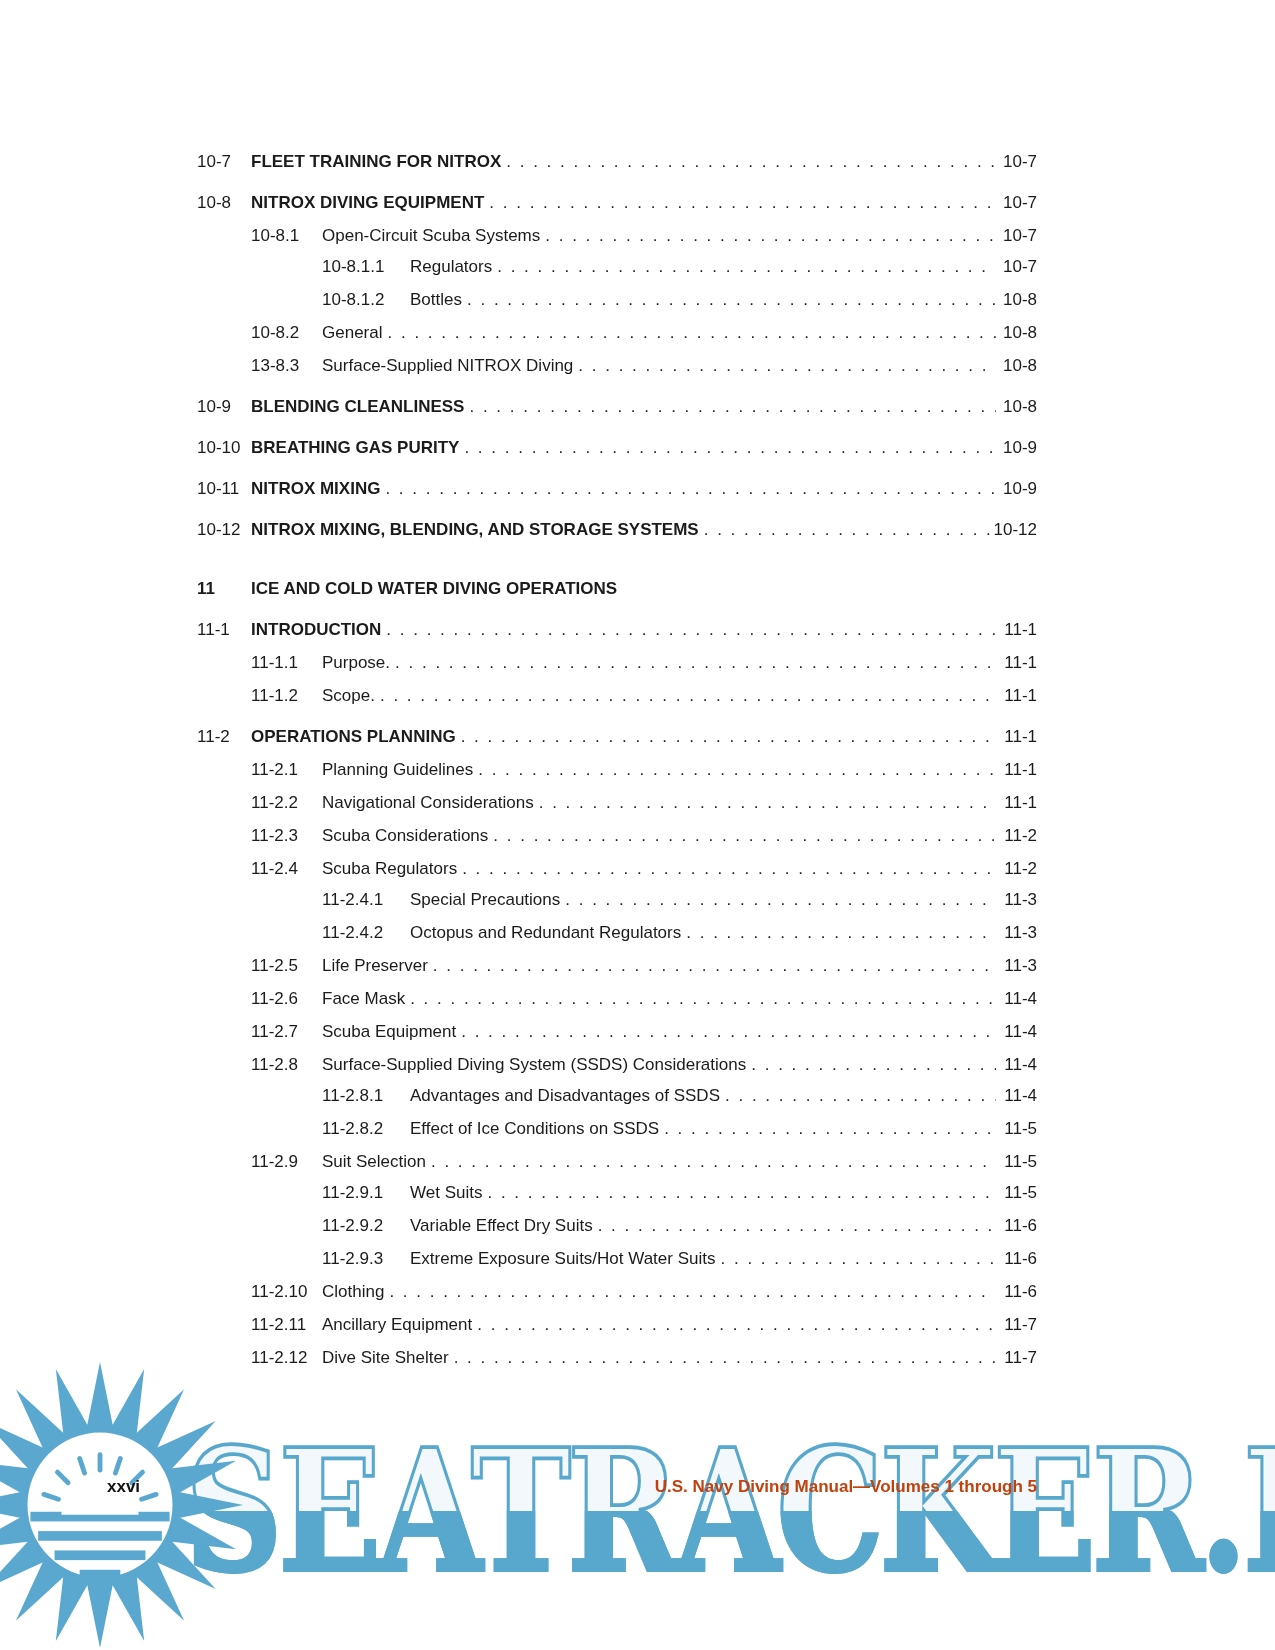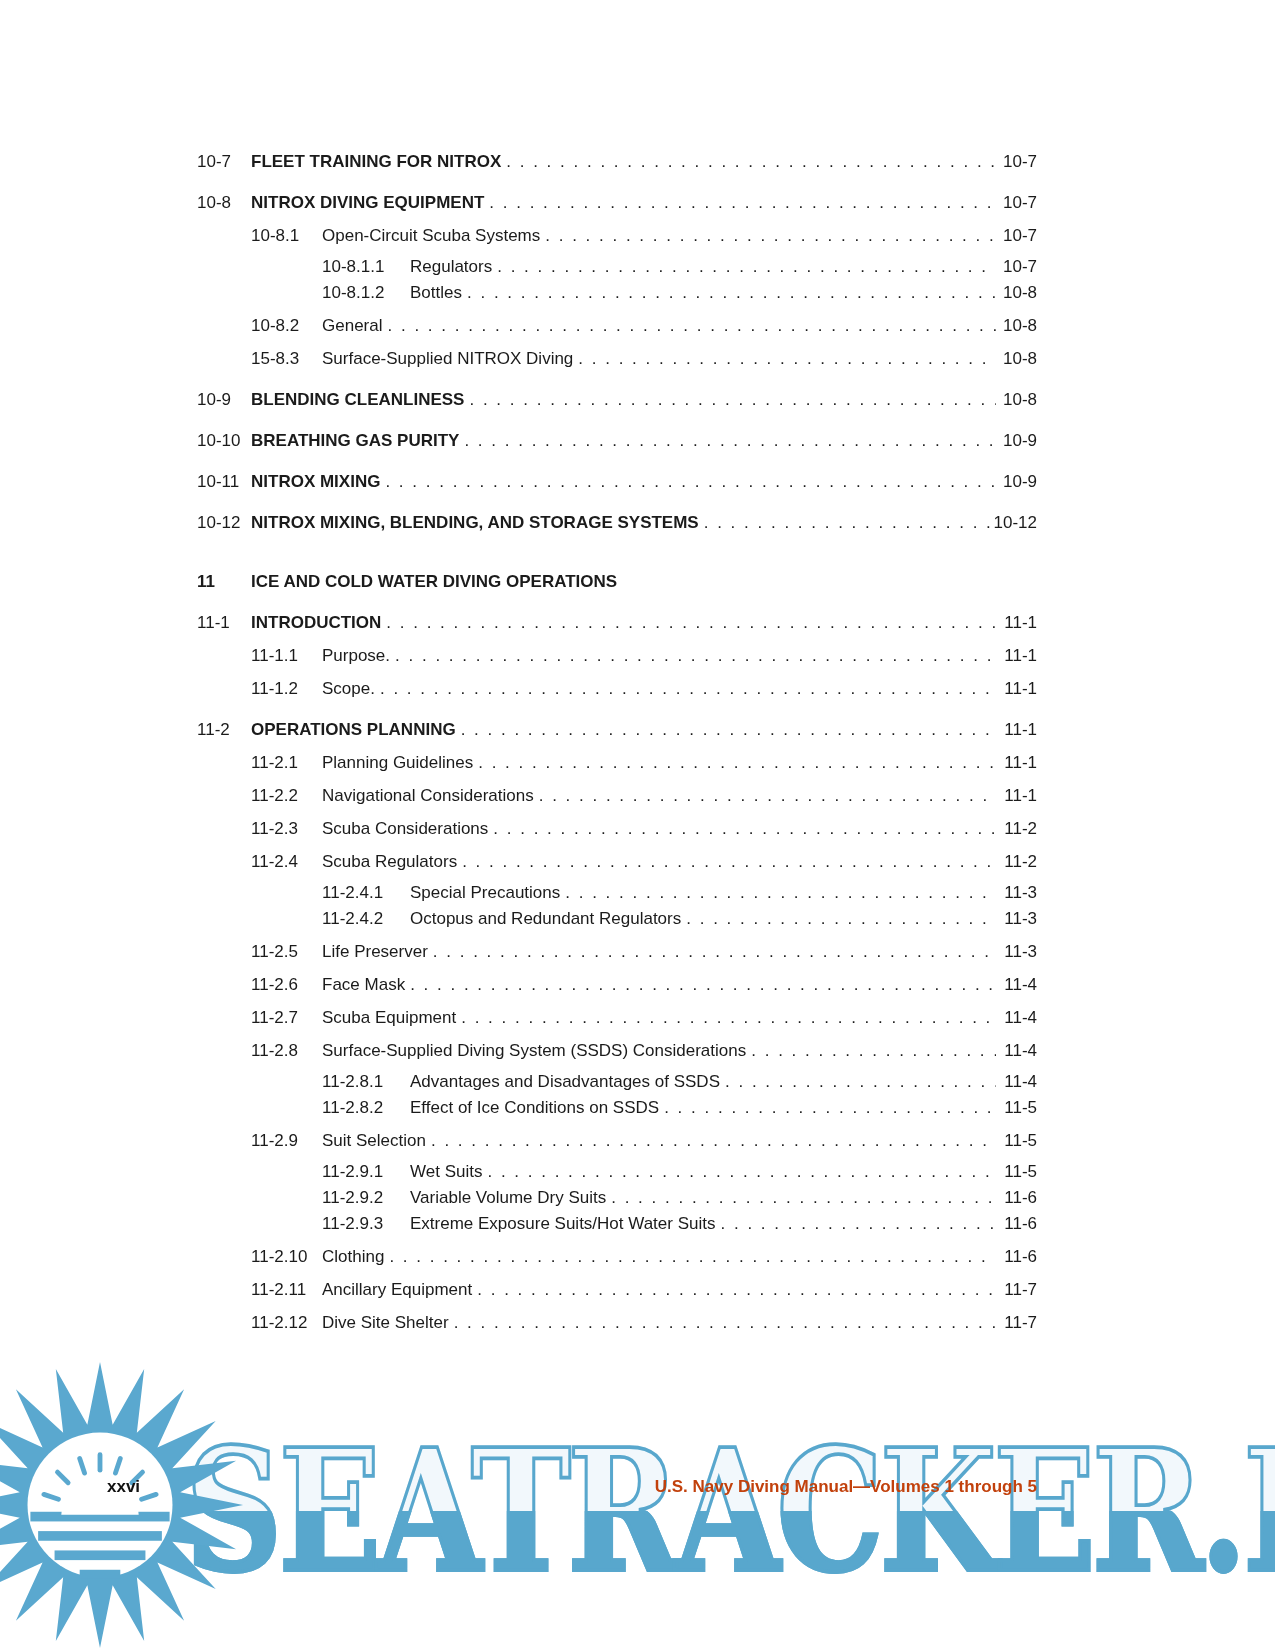--- a/index.html
+++ b/index.html
@@ -40,21 +40,21 @@
   }
   .row .num { flex: 0 0 auto; white-space: nowrap; }
   .row .title { flex: 0 0 auto; white-space: nowrap; }
 
   .lvl1 { margin-top: 16px; }
   .lvl1 .num { width: 54px; }
 
   .lvl2 { padding-left: 54px; }
   .lvl2 .num { width: 71px; }
 
-  .lvl3 { padding-left: 125px; margin-top: 1px; }
+  .lvl3 { padding-left: 125px; margin-top: 8px; }
   .lvl3 .num { width: 88px; }
   .lvl2 + .lvl3 { margin-top: 6px; }
 
   .bold .title { font-weight: bold; }
 
   .chapter { margin-top: 34px; margin-bottom: 12px; }
   .chapter .num, .chapter .title { font-weight: bold; }
 
   .dots {
     flex: 1 1 auto;
@@ -159,21 +159,21 @@
         <span class="dots">. . . . . . . . . . . . . . . . . . . . . . . . . . . . . . . . . . . . . . . . . . . . . . . . . . . . . . . . . . . . . . . . . . . . . . . . . . . . . . . . . . . . . . . . . . . . . . . . . . . . . . . . . . . . . . . . . . . . . . . . . . . . . . . . . . . . . . . . . . . . . . . . . . . . . . . . . . . . . . . . </span>
         <span class="page-num">10-8</span>
       </div>
         <div class="row lvl2">
         <span class="num">10-8.2</span>
         <span class="title">General</span>
         <span class="dots">. . . . . . . . . . . . . . . . . . . . . . . . . . . . . . . . . . . . . . . . . . . . . . . . . . . . . . . . . . . . . . . . . . . . . . . . . . . . . . . . . . . . . . . . . . . . . . . . . . . . . . . . . . . . . . . . . . . . . . . . . . . . . . . . . . . . . . . . . . . . . . . . . . . . . . . . . . . . . . . . </span>
         <span class="page-num">10-8</span>
       </div>
         <div class="row lvl2">
-        <span class="num">15-8.3</span>
+        <span class="num">13-8.3</span>
         <span class="title">Surface-Supplied NITROX Diving</span>
         <span class="dots">. . . . . . . . . . . . . . . . . . . . . . . . . . . . . . . . . . . . . . . . . . . . . . . . . . . . . . . . . . . . . . . . . . . . . . . . . . . . . . . . . . . . . . . . . . . . . . . . . . . . . . . . . . . . . . . . . . . . . . . . . . . . . . . . . . . . . . . . . . . . . . . . . . . . . . . . . . . . . . . . </span>
         <span class="page-num">10-8</span>
       </div>
         <div class="row lvl1 bold">
         <span class="num">10-9</span>
         <span class="title">BLENDING CLEANLINESS</span>
         <span class="dots">. . . . . . . . . . . . . . . . . . . . . . . . . . . . . . . . . . . . . . . . . . . . . . . . . . . . . . . . . . . . . . . . . . . . . . . . . . . . . . . . . . . . . . . . . . . . . . . . . . . . . . . . . . . . . . . . . . . . . . . . . . . . . . . . . . . . . . . . . . . . . . . . . . . . . . . . . . . . . . . . </span>
         <span class="page-num">10-8</span>
       </div>
@@ -303,21 +303,21 @@
         <span class="page-num">11-5</span>
       </div>
         <div class="row lvl3">
         <span class="num">11-2.9.1</span>
         <span class="title">Wet Suits</span>
         <span class="dots">. . . . . . . . . . . . . . . . . . . . . . . . . . . . . . . . . . . . . . . . . . . . . . . . . . . . . . . . . . . . . . . . . . . . . . . . . . . . . . . . . . . . . . . . . . . . . . . . . . . . . . . . . . . . . . . . . . . . . . . . . . . . . . . . . . . . . . . . . . . . . . . . . . . . . . . . . . . . . . . . </span>
         <span class="page-num">11-5</span>
       </div>
         <div class="row lvl3">
         <span class="num">11-2.9.2</span>
-        <span class="title">Variable Volume Dry Suits</span>
+        <span class="title">Variable Effect Dry Suits</span>
         <span class="dots">. . . . . . . . . . . . . . . . . . . . . . . . . . . . . . . . . . . . . . . . . . . . . . . . . . . . . . . . . . . . . . . . . . . . . . . . . . . . . . . . . . . . . . . . . . . . . . . . . . . . . . . . . . . . . . . . . . . . . . . . . . . . . . . . . . . . . . . . . . . . . . . . . . . . . . . . . . . . . . . . </span>
         <span class="page-num">11-6</span>
       </div>
         <div class="row lvl3">
         <span class="num">11-2.9.3</span>
         <span class="title">Extreme Exposure Suits/Hot Water Suits</span>
         <span class="dots">. . . . . . . . . . . . . . . . . . . . . . . . . . . . . . . . . . . . . . . . . . . . . . . . . . . . . . . . . . . . . . . . . . . . . . . . . . . . . . . . . . . . . . . . . . . . . . . . . . . . . . . . . . . . . . . . . . . . . . . . . . . . . . . . . . . . . . . . . . . . . . . . . . . . . . . . . . . . . . . . </span>
         <span class="page-num">11-6</span>
       </div>
         <div class="row lvl2">

